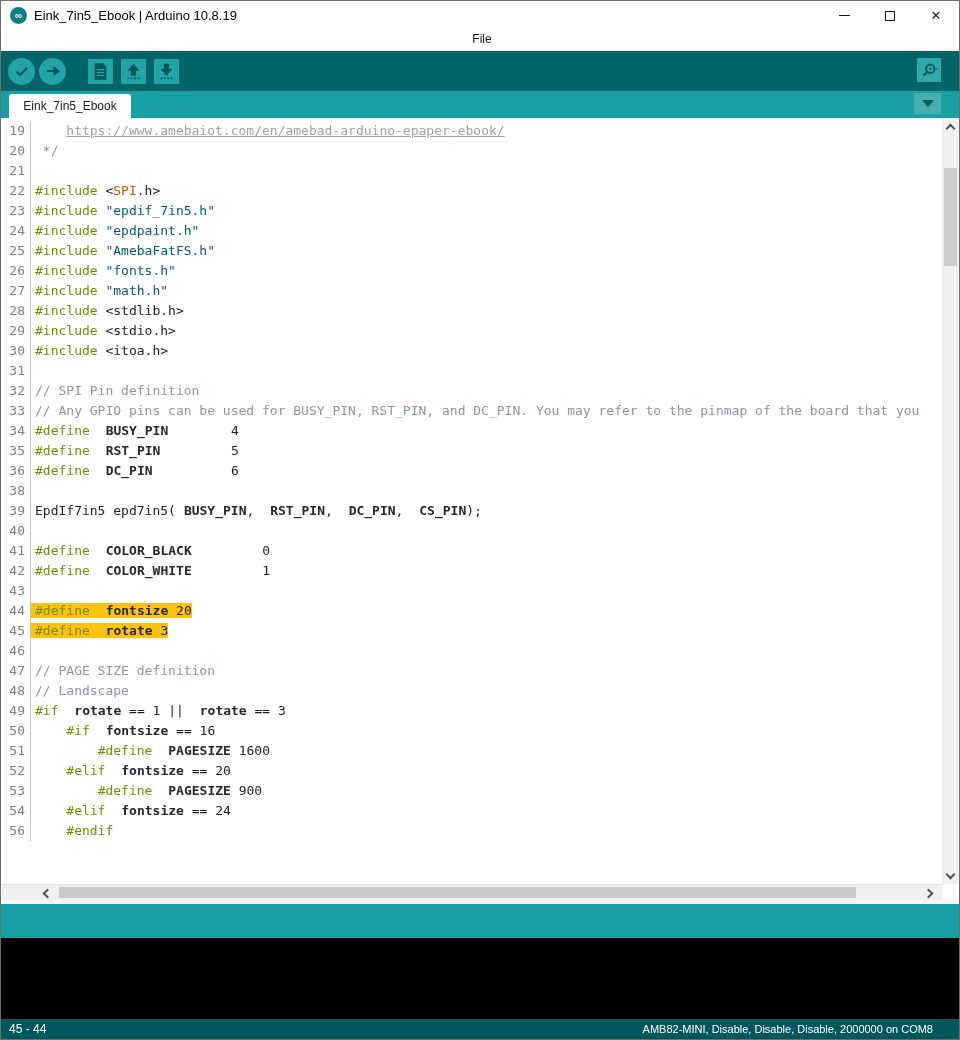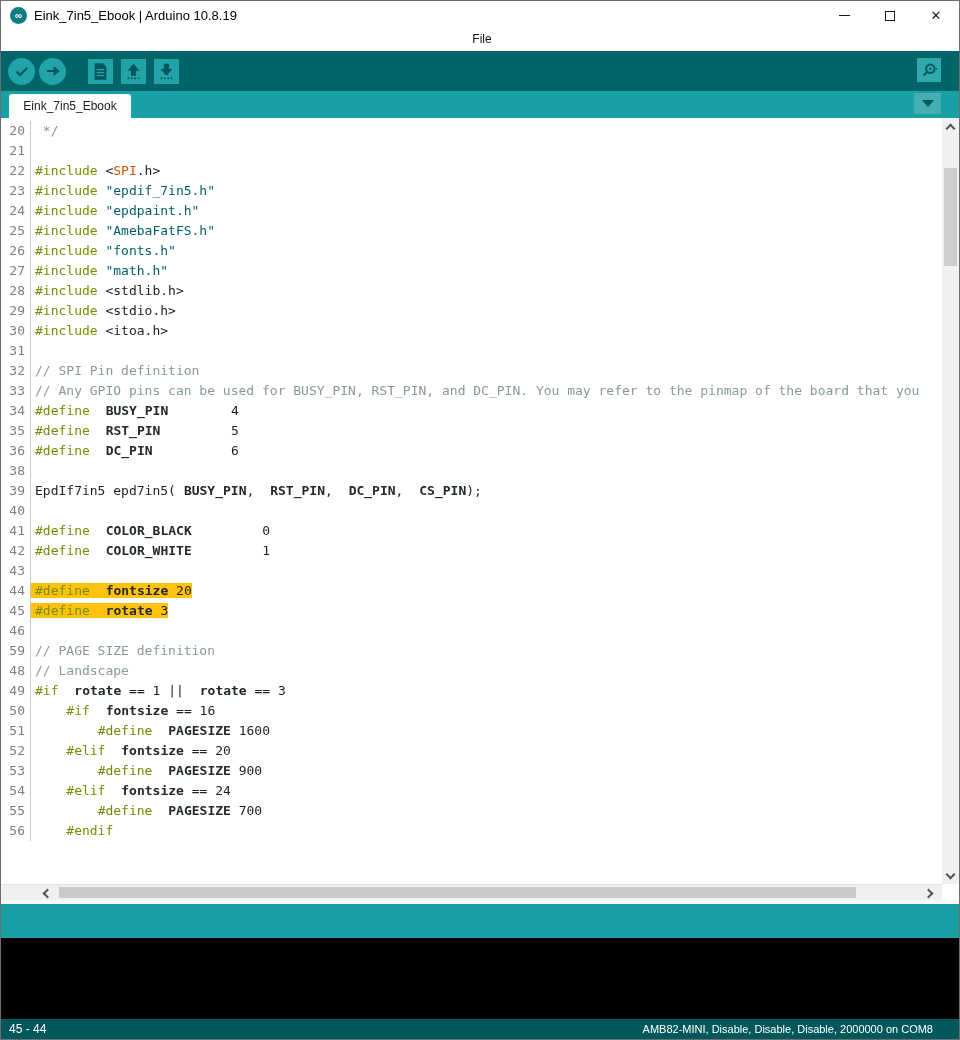--- a/index.html
+++ b/index.html
@@ -156,20 +156,21 @@
     <div class="tab">
       <span>Eink_7in5_Ebook</span>
     </div>
     <div class="tab-dropdown">
       <span class="tri-down"></span>
     </div>
   </div>
 
   <div class="editor">
     <div class="code-pane">
+        <div class="line"><span class="lnum">19</span><span class="lcontent"><span class="tk-pl">    </span><span class="tk-url">https://www.amebaiot.com/en/amebad-arduino-epaper-ebook/</span></span></div>
         <div class="line"><span class="lnum">20</span><span class="lcontent"><span class="tk-cmt"> */</span></span></div>
         <div class="line"><span class="lnum">21</span><span class="lcontent"></span></div>
         <div class="line"><span class="lnum">22</span><span class="lcontent"><span class="tk-kw">#include</span><span class="tk-pl"> &lt;</span><span class="tk-lib">SPI</span><span class="tk-pl">.h&gt;</span></span></div>
         <div class="line"><span class="lnum">23</span><span class="lcontent"><span class="tk-kw">#include</span><span class="tk-pl"> </span><span class="tk-str">"epdif_7in5.h"</span></span></div>
         <div class="line"><span class="lnum">24</span><span class="lcontent"><span class="tk-kw">#include</span><span class="tk-pl"> </span><span class="tk-str">"epdpaint.h"</span></span></div>
         <div class="line"><span class="lnum">25</span><span class="lcontent"><span class="tk-kw">#include</span><span class="tk-pl"> </span><span class="tk-str">"AmebaFatFS.h"</span></span></div>
         <div class="line"><span class="lnum">26</span><span class="lcontent"><span class="tk-kw">#include</span><span class="tk-pl"> </span><span class="tk-str">"fonts.h"</span></span></div>
         <div class="line"><span class="lnum">27</span><span class="lcontent"><span class="tk-kw">#include</span><span class="tk-pl"> </span><span class="tk-str">"math.h"</span></span></div>
         <div class="line"><span class="lnum">28</span><span class="lcontent"><span class="tk-kw">#include</span><span class="tk-pl"> &lt;stdlib.h&gt;</span></span></div>
         <div class="line"><span class="lnum">29</span><span class="lcontent"><span class="tk-kw">#include</span><span class="tk-pl"> &lt;stdio.h&gt;</span></span></div>
@@ -182,29 +183,28 @@
         <div class="line"><span class="lnum">36</span><span class="lcontent"><span class="tk-kw">#define</span><span class="tk-pl"> </span><span class="tk-id">DC_PIN</span><span class="tk-pl">          </span><span class="tk-num">6</span></span></div>
         <div class="line"><span class="lnum">38</span><span class="lcontent"></span></div>
         <div class="line"><span class="lnum">39</span><span class="lcontent"><span class="tk-pl">EpdIf7in5 epd7in5(</span><span class="tk-id">BUSY_PIN</span><span class="tk-pl">, </span><span class="tk-id">RST_PIN</span><span class="tk-pl">, </span><span class="tk-id">DC_PIN</span><span class="tk-pl">, </span><span class="tk-id">CS_PIN</span><span class="tk-pl">);</span></span></div>
         <div class="line"><span class="lnum">40</span><span class="lcontent"></span></div>
         <div class="line"><span class="lnum">41</span><span class="lcontent"><span class="tk-kw">#define</span><span class="tk-pl"> </span><span class="tk-id">COLOR_BLACK</span><span class="tk-pl">         </span><span class="tk-num">0</span></span></div>
         <div class="line"><span class="lnum">42</span><span class="lcontent"><span class="tk-kw">#define</span><span class="tk-pl"> </span><span class="tk-id">COLOR_WHITE</span><span class="tk-pl">         </span><span class="tk-num">1</span></span></div>
         <div class="line"><span class="lnum">43</span><span class="lcontent"></span></div>
         <div class="line"><span class="lnum">44</span><span class="lcontent hl"><span class="tk-kw">#define</span><span class="tk-pl"> </span><span class="tk-id">fontsize</span><span class="tk-pl"> </span><span class="tk-num">20</span></span></div>
         <div class="line"><span class="lnum">45</span><span class="lcontent hl"><span class="tk-kw">#define</span><span class="tk-pl"> </span><span class="tk-id">rotate</span><span class="tk-pl"> </span><span class="tk-num">3</span></span></div>
         <div class="line"><span class="lnum">46</span><span class="lcontent"></span></div>
-        <div class="line"><span class="lnum">59</span><span class="lcontent"><span class="tk-cmt">// PAGE SIZE definition</span></span></div>
+        <div class="line"><span class="lnum">47</span><span class="lcontent"><span class="tk-cmt">// PAGE SIZE definition</span></span></div>
         <div class="line"><span class="lnum">48</span><span class="lcontent"><span class="tk-cmt">// Landscape</span></span></div>
         <div class="line"><span class="lnum">49</span><span class="lcontent"><span class="tk-kw">#if</span><span class="tk-pl"> </span><span class="tk-id">rotate</span><span class="tk-pl"> == 1 || </span><span class="tk-id">rotate</span><span class="tk-pl"> == 3</span></span></div>
         <div class="line"><span class="lnum">50</span><span class="lcontent"><span class="tk-pl">    </span><span class="tk-kw">#if</span><span class="tk-pl"> </span><span class="tk-id">fontsize</span><span class="tk-pl"> == 16</span></span></div>
         <div class="line"><span class="lnum">51</span><span class="lcontent"><span class="tk-pl">        </span><span class="tk-kw">#define</span><span class="tk-pl"> </span><span class="tk-id">PAGESIZE</span><span class="tk-pl"> 1600</span></span></div>
         <div class="line"><span class="lnum">52</span><span class="lcontent"><span class="tk-pl">    </span><span class="tk-kw">#elif</span><span class="tk-pl"> </span><span class="tk-id">fontsize</span><span class="tk-pl"> == 20</span></span></div>
         <div class="line"><span class="lnum">53</span><span class="lcontent"><span class="tk-pl">        </span><span class="tk-kw">#define</span><span class="tk-pl"> </span><span class="tk-id">PAGESIZE</span><span class="tk-pl"> 900</span></span></div>
         <div class="line"><span class="lnum">54</span><span class="lcontent"><span class="tk-pl">    </span><span class="tk-kw">#elif</span><span class="tk-pl"> </span><span class="tk-id">fontsize</span><span class="tk-pl"> == 24</span></span></div>
-        <div class="line"><span class="lnum">55</span><span class="lcontent"><span class="tk-pl">        </span><span class="tk-kw">#define</span><span class="tk-pl"> </span><span class="tk-id">PAGESIZE</span><span class="tk-pl"> 700</span></span></div>
         <div class="line"><span class="lnum">56</span><span class="lcontent"><span class="tk-pl">    </span><span class="tk-kw">#endif</span></span></div>
       </div>
 
     <div class="vscroll">
       <div class="varrow" style="top:0;">
           <span class="chev up"></span>
         </div>
       <div class="vthumb"></div>
       <div class="varrow" style="bottom:0;">
           <span class="chev down"></span>

